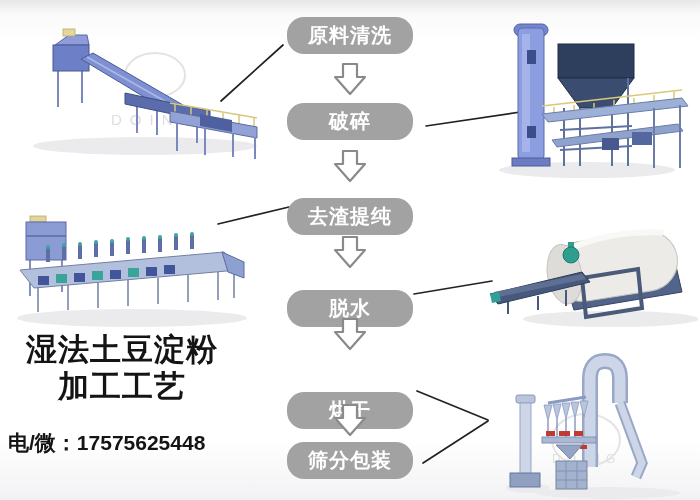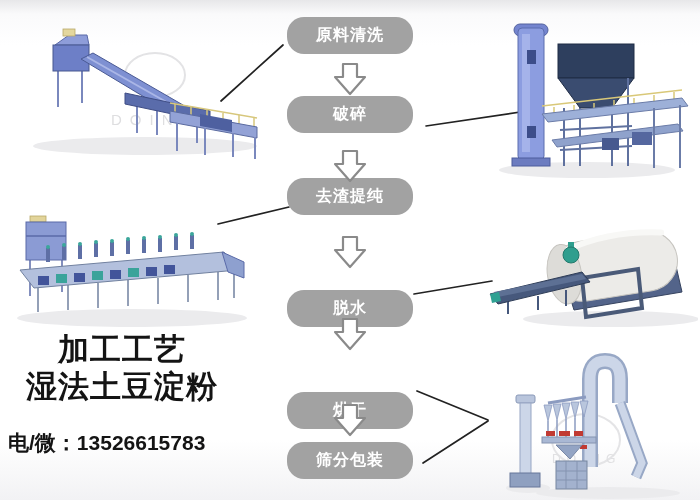--- a/index.html
+++ b/index.html
@@ -7,21 +7,21 @@
     position:relative;width:700px;height:500px;overflow:hidden;
     background:linear-gradient(180deg,#e7e7e9 0px,#fafafb 14px,#ffffff 45px,#ffffff 440px,#f2f2f4 500px);
     font-family:"Liberation Sans","DejaVu Sans",sans-serif;
   }
   .overlay{position:absolute;left:0;top:0;width:700px;height:500px;pointer-events:none;}
   .machine{position:absolute;}
   .flow-box{
     position:absolute;left:287px;width:126px;height:37px;
     background:#a2a2a2;border-radius:17px;
     display:flex;align-items:center;justify-content:center;
-    color:#ffffff;font-size:16px;font-weight:700;letter-spacing:1px;
+    color:#ffffff;font-size:20px;font-weight:700;letter-spacing:1px;
   }
   .flow-arrow{position:absolute;left:332px;width:36px;height:34px;}
   .title-block{
     position:absolute;left:8px;top:331px;width:228px;text-align:center;
     color:#141414;font-weight:700;font-size:31px;line-height:37px;letter-spacing:1px;
   }
   .contact-block{
     position:absolute;left:8px;top:429px;width:290px;
     color:#141414;font-weight:700;font-size:21px;line-height:28px;
   }
@@ -244,22 +244,22 @@
       <rect x="70" y="116" width="31" height="28" fill="#a3b2ce" stroke="#76869f"></rect>
       <line x1="80" y1="116" x2="80" y2="144" stroke="#8493b0"></line>
       <line x1="91" y1="116" x2="91" y2="144" stroke="#8493b0"></line>
       <line x1="70" y1="126" x2="101" y2="126" stroke="#8493b0"></line>
       <line x1="70" y1="135" x2="101" y2="135" stroke="#8493b0"></line>
     </svg>
   </div>
 
   <div>
     <div class="flow-box" style="top:17px;">原料清洗</div>
-    <div class="flow-box" style="top:96px;">破碎</div>
-    <div class="flow-box" style="top:178px;">去渣提纯</div>
+    <div class="flow-box" style="top:103px;">破碎</div>
+    <div class="flow-box" style="top:198px;">去渣提纯</div>
     <div class="flow-box" style="top:272px;margin-top:18px;">脱水</div>
     <div class="flow-box" style="top:360px;margin-top:32px;">烘干</div>
     <div class="flow-box" style="top:442px;font-family:Liberation Serif, serif;">筛分包装</div>
 
     <svg class="flow-arrow" style="top:62px;" viewBox="0 0 36 34">
         <polygon points="11,2 25,2 25,15 33,15 18,32 3,15 11,15" fill="#ffffff" stroke="#8a8a8a" stroke-width="2.2" stroke-linejoin="round"></polygon>
       </svg>
     <svg class="flow-arrow" style="top:149px;" viewBox="0 0 36 34">
         <polygon points="11,2 25,2 25,15 33,15 18,32 3,15 11,15" fill="#ffffff" stroke="#8a8a8a" stroke-width="2.2" stroke-linejoin="round"></polygon>
       </svg>
@@ -268,21 +268,21 @@
       </svg>
     <svg class="flow-arrow" style="top:317px;" viewBox="0 0 36 34">
         <polygon points="11,2 25,2 25,15 33,15 18,32 3,15 11,15" fill="#ffffff" stroke="#8a8a8a" stroke-width="2.2" stroke-linejoin="round"></polygon>
       </svg>
     <svg class="flow-arrow" style="top:403px;" viewBox="0 0 36 34">
         <polygon points="11,2 25,2 25,15 33,15 18,32 3,15 11,15" fill="#ffffff" stroke="#8a8a8a" stroke-width="2.2" stroke-linejoin="round"></polygon>
       </svg>
   </div>
 
   <div class="title-block">
+    <div>湿法土豆淀粉</div>
     <div>加工工艺</div>
-    <div>湿法土豆淀粉</div>
   </div>
 
   <div class="contact-block">
-    <div class="contact-row"><span>电/微：</span><span>13526615783</span></div>
+    <div class="contact-row"><span>电/微：</span><span>17575625448</span></div>
   </div>
 
 </div>
 
 </body></html>

